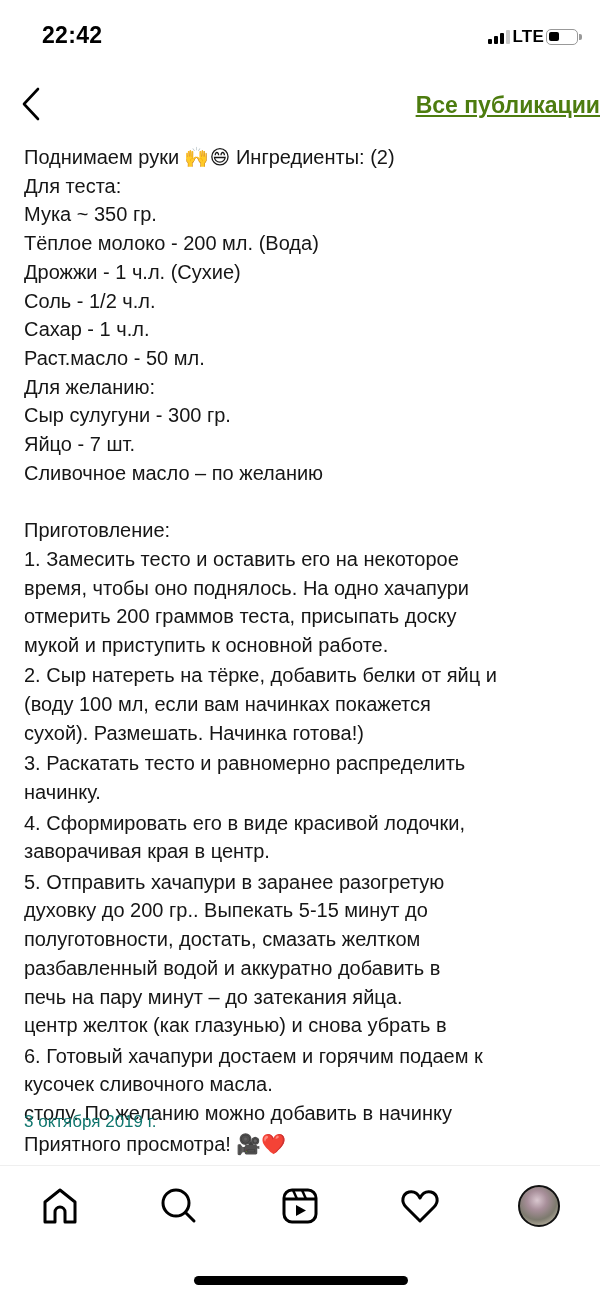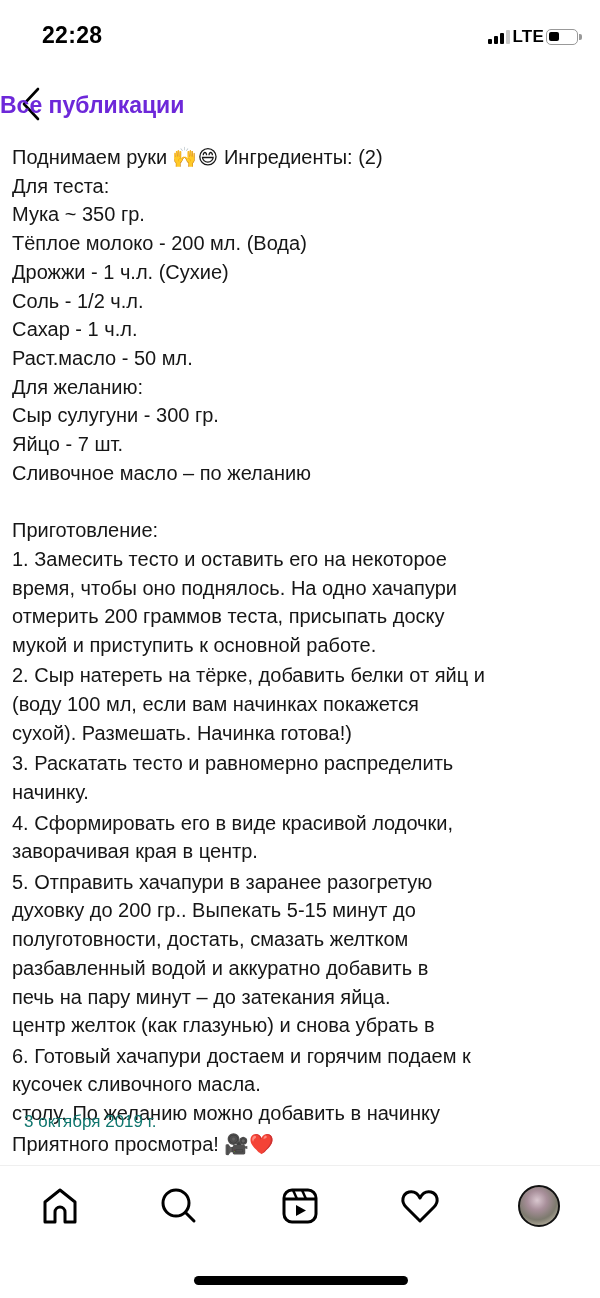--- a/index.html
+++ b/index.html
@@ -12,40 +12,40 @@
     .signal { display: flex; align-items: flex-end; gap: 2px; height: 14px; }
     .signal span { display: block; width: 4px; background: #000; border-radius: 1px; }
     .signal span.off { background: #c8c8c8; }
     .lte { font-size: 17px; font-weight: bold; color: #000; margin-left: 3px; letter-spacing: 0.2px; }
     .battery { position: relative; width: 32px; height: 16px; border: 1.5px solid #999; border-radius: 5px; margin-left: 2px; }
     .battery .level { position: absolute; left: 2px; top: 2px; width: 10px; height: 9px; background: #000; border-radius: 2px; }
     .battery .cap { position: absolute; right: -5px; top: 4px; width: 3px; height: 6px; background: #999; border-radius: 0 2px 2px 0; }
 
     .header { position: absolute; top: 72px; left: 0; width: 600px; height: 66px; }
     .back-btn { position: absolute; left: 18px; top: 12px; width: 30px; height: 40px; cursor: pointer; }
-    .header-title { position: absolute; left: 0; right: 0; top: 20px; text-align: left; font-size: 23px; font-weight: bold; color: #6d28d9; }
+    .header-title { position: absolute; left: 0; right: 0; top: 20px; text-align: right; font-size: 23px; font-weight: bold; color: #4d7c0f; text-decoration: underline; }
 
-    .post { position: absolute; top: 143px; left: 12px; width: 560px; font-size: 20px; line-height: 28.7px; color: #161616; }
+    .post { position: absolute; top: 143px; left: 24px; width: 560px; font-size: 20px; line-height: 28.7px; color: #161616; }
     .post .line { white-space: nowrap; }
     .post .para { margin-bottom: 1.8px; }
     .post .blank { height: 28.7px; }
     .emoji { display: inline-block; font-family: "DejaVu Sans", sans-serif; }
     .post-date { position: absolute; left: 24px; top: 1112px; font-size: 17px; color: #0f766e; }
 
     .tabbar { position: absolute; top: 1165px; left: 0; width: 600px; height: 70px; border-top: 1px solid #efefef; }
     .tab { position: absolute; top: 18px; width: 44px; height: 44px; display: flex; align-items: center; justify-content: center; cursor: pointer; }
     .avatar { width: 42px; height: 42px; border-radius: 50%; border: 2.5px solid #111;
       background: radial-gradient(circle at 45% 35%, #d9c7cf 0%, #a88f9a 30%, #7d7a6e 60%, #b8b2a0 85%); }
     .home-indicator { position: absolute; top: 1276px; left: 194px; width: 214px; height: 9px; background: #000; border-radius: 5px; }
   </style>
 </head>
 <body>
 
 <div class="status-bar">
-  <div class="status-time">22:28</div>
+  <div class="status-time">22:42</div>
   <div class="status-right">
     <div class="signal">
       <span style="height:5px"></span>
       <span style="height:8px"></span>
       <span style="height:11px"></span>
       <span class="off" style="height:14px"></span>
     </div>
     <span class="lte">LTE</span>
     <div class="battery">
       <div class="level"></div>

